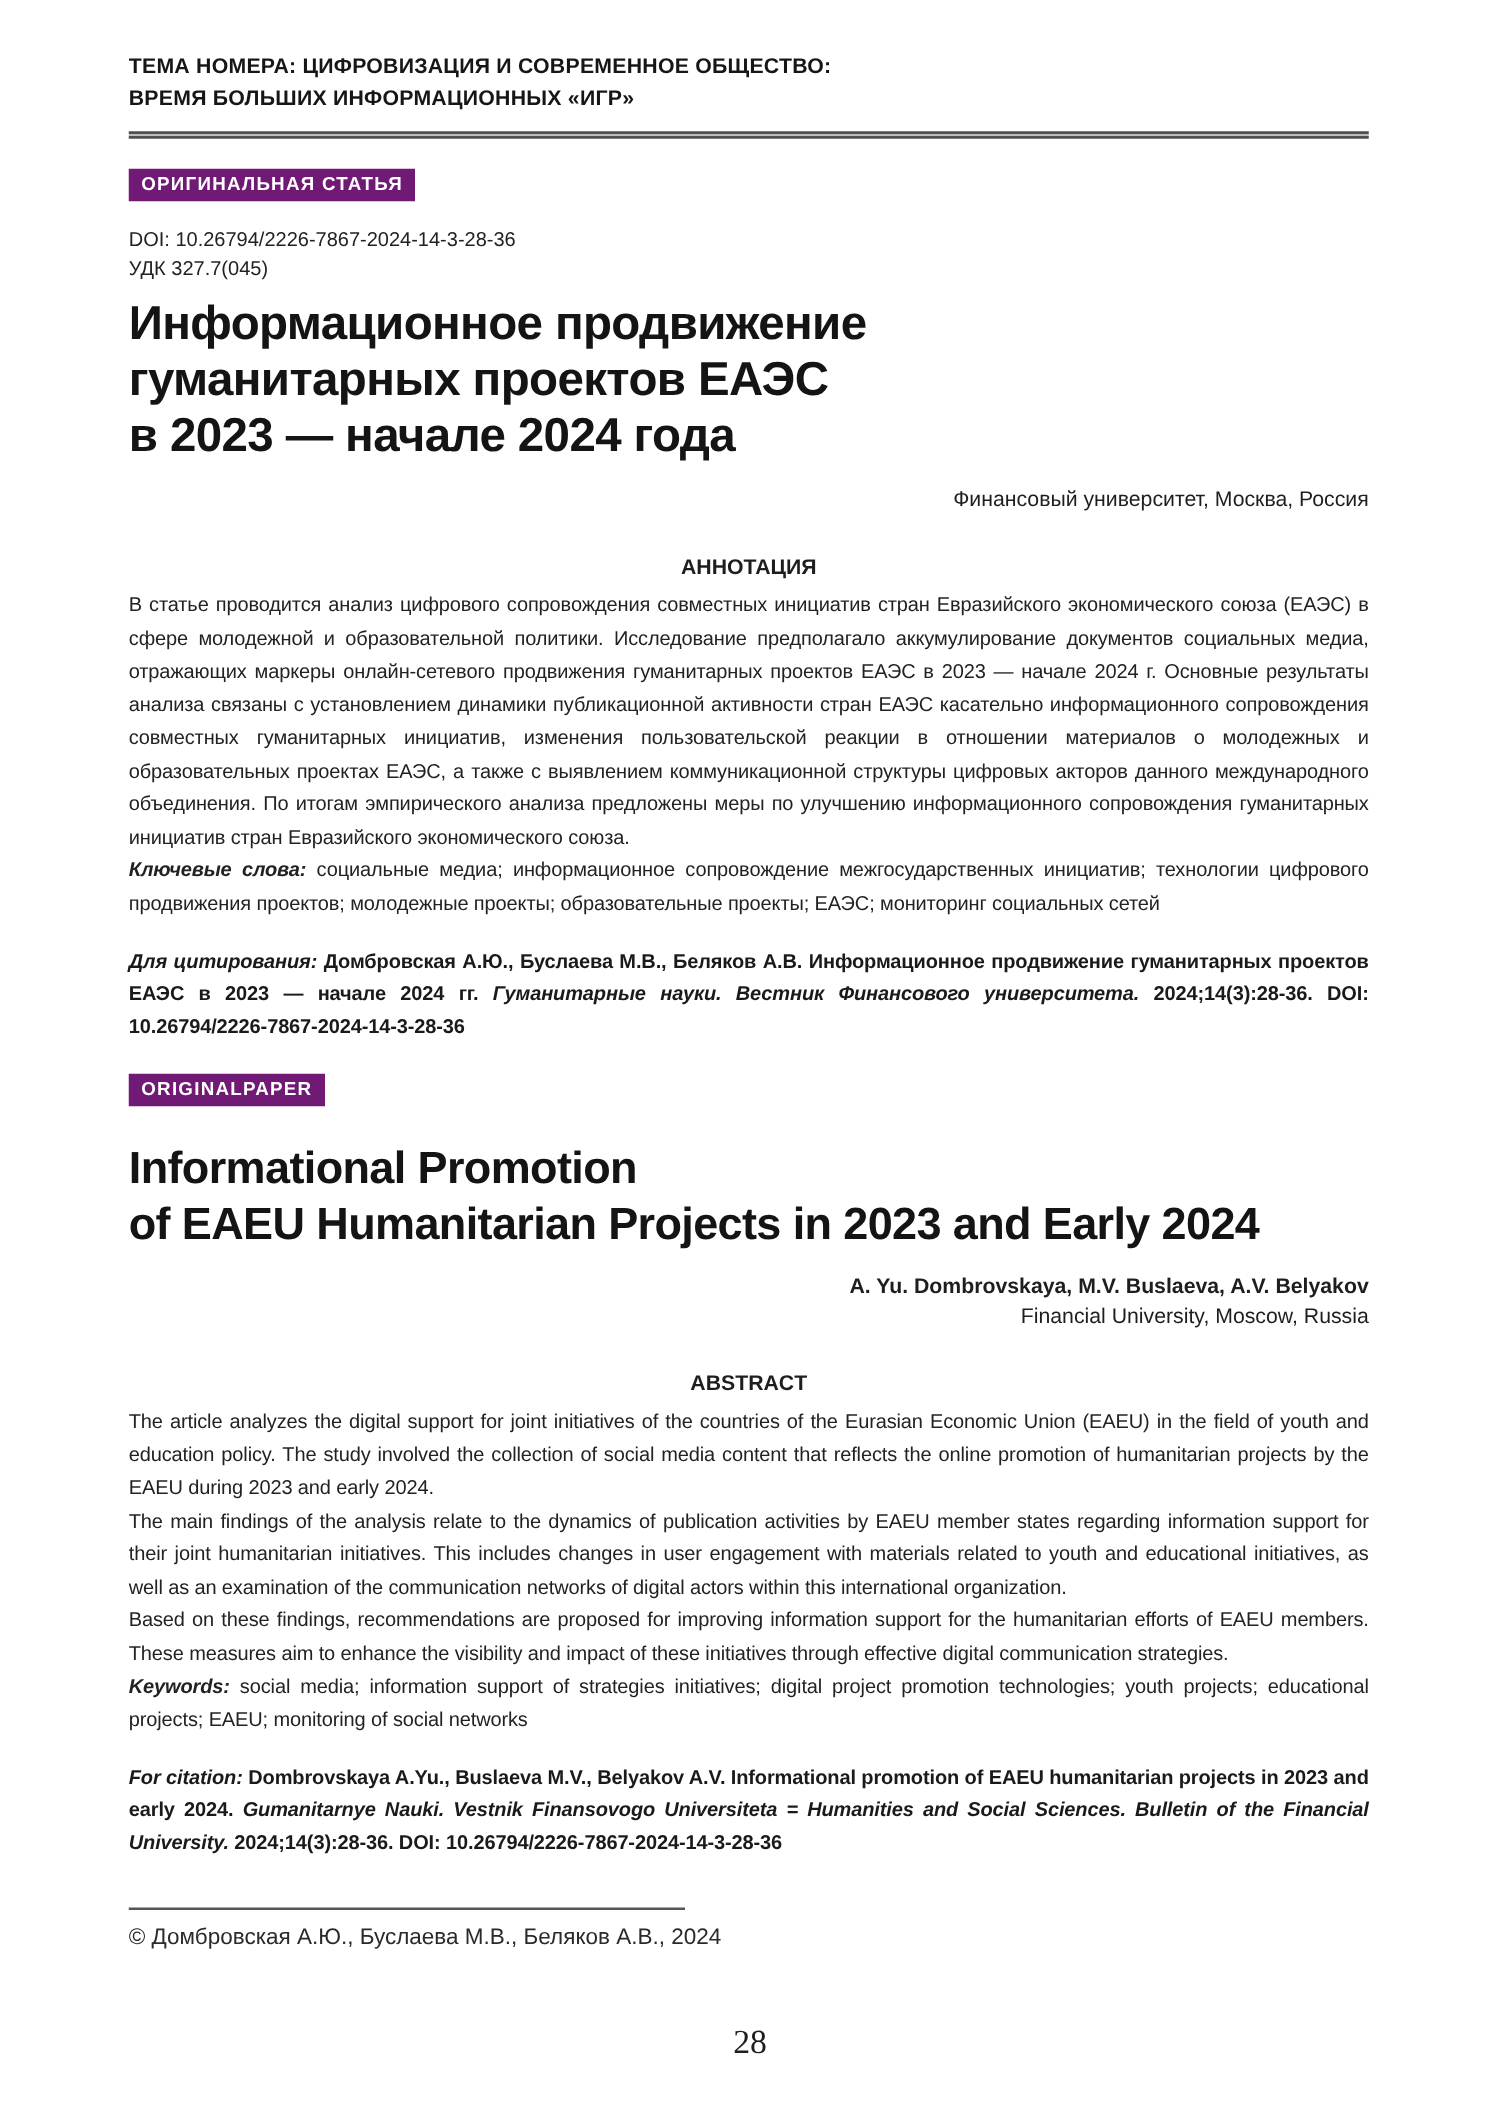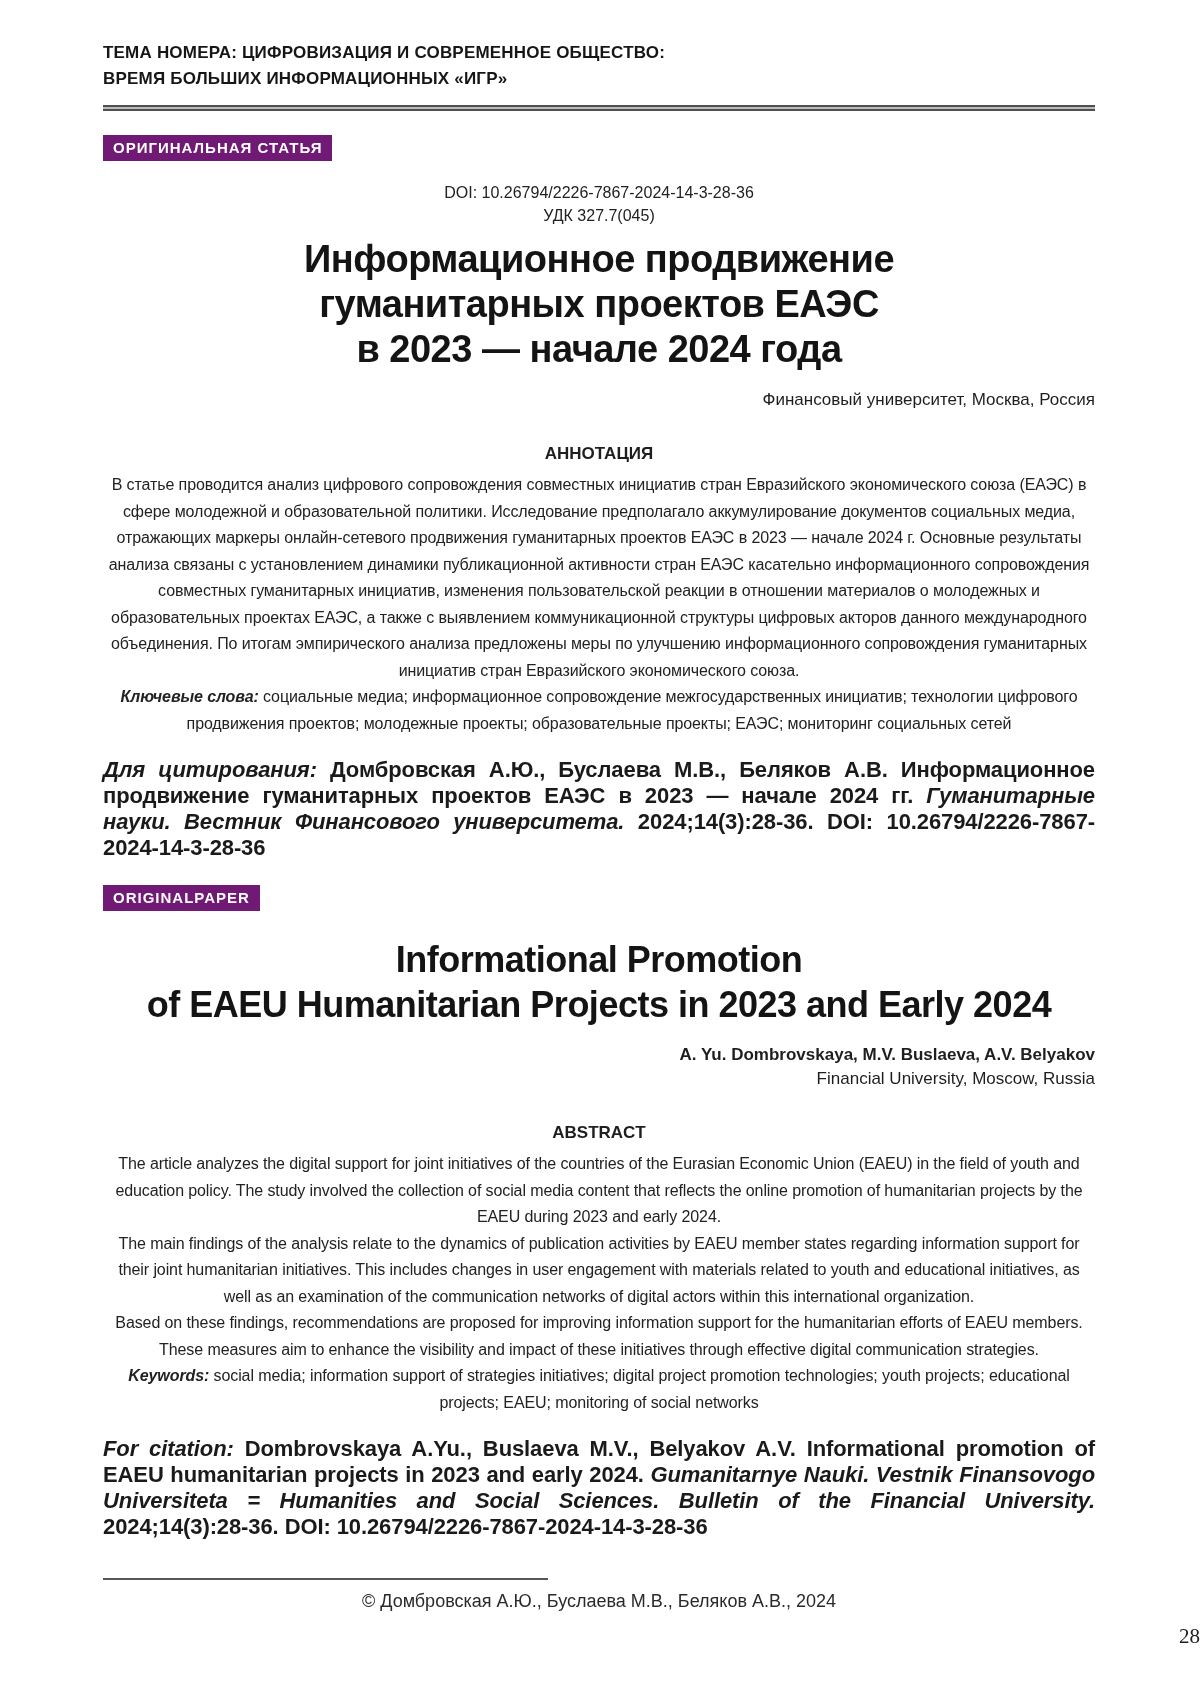--- a/index.html
+++ b/index.html
@@ -6,21 +6,21 @@
   .page{
     position:relative;
     width:1200px;
     height:1697px;
     background:#ffffff;
     overflow:hidden;
     font-family:"Liberation Sans","DejaVu Sans",sans-serif;
     color:#1e1e1e;
   }
   .content{position:absolute;left:103px;top:40px;width:992px;}
-  p,h1,h2,h3{margin:0;padding:0;text-align:center;}
+  p,h1,h2,h3{margin:0;padding:0;}
 
   .masthead{
     font-size:17px;line-height:26px;font-weight:700;
     letter-spacing:0.2px;white-space:pre-line;color:#161616;
     font-stretch:condensed;
   }
   .header-rule{
     margin-top:13px;height:6px;
     background:linear-gradient(to bottom,#4f4f4f 0 2px,#bcbcbc 2px 4px,#4f4f4f 4px 6px);
   }
@@ -43,30 +43,30 @@
   .section-heading{
     margin-top:30px;text-align:center;font-weight:700;font-size:17px;line-height:24px;
     font-stretch:condensed;
   }
   .body-text{
     margin-top:6px;font-size:16px;line-height:26.5px;text-align:justify;
     letter-spacing:-0.1px;color:#222222;
   }
   .body-text p{margin:0;}
   .citation-block{
-    margin-top:20px;font-size:22px;line-height:26px;text-align:justify;
+    margin-top:20px;font-size:16px;line-height:26px;text-align:justify;
     font-weight:700;letter-spacing:-0.1px;color:#1a1a1a;
   }
   .ital{font-style:italic;}
   .kw-label{font-weight:700;font-style:italic;}
   .footer-divider{margin-top:38px;width:445px;border-top:2px solid #565656;}
   .copyright{margin-top:8px;font-size:18px;line-height:26px;color:#2a2a2a;}
   .page-num{
-    position:absolute;left:0;right:0;bottom:48px;text-align:right;
-    font-family:"Liberation Serif","DejaVu Serif",serif;font-size:21px;color:#1e1e1e;
+    position:absolute;left:0;right:0;bottom:48px;text-align:center;
+    font-family:"Liberation Serif","DejaVu Serif",serif;font-size:27px;color:#1e1e1e;
   }
 </style>
 </head>
 <body>
 
 <div class="page">
   <div class="content">
 
     <div class="masthead">ТЕМА НОМЕРА: ЦИФРОВИЗАЦИЯ И СОВРЕМЕННОЕ ОБЩЕСТВО:
 ВРЕМЯ БОЛЬШИХ ИНФОРМАЦИОННЫХ «ИГР»</div>

